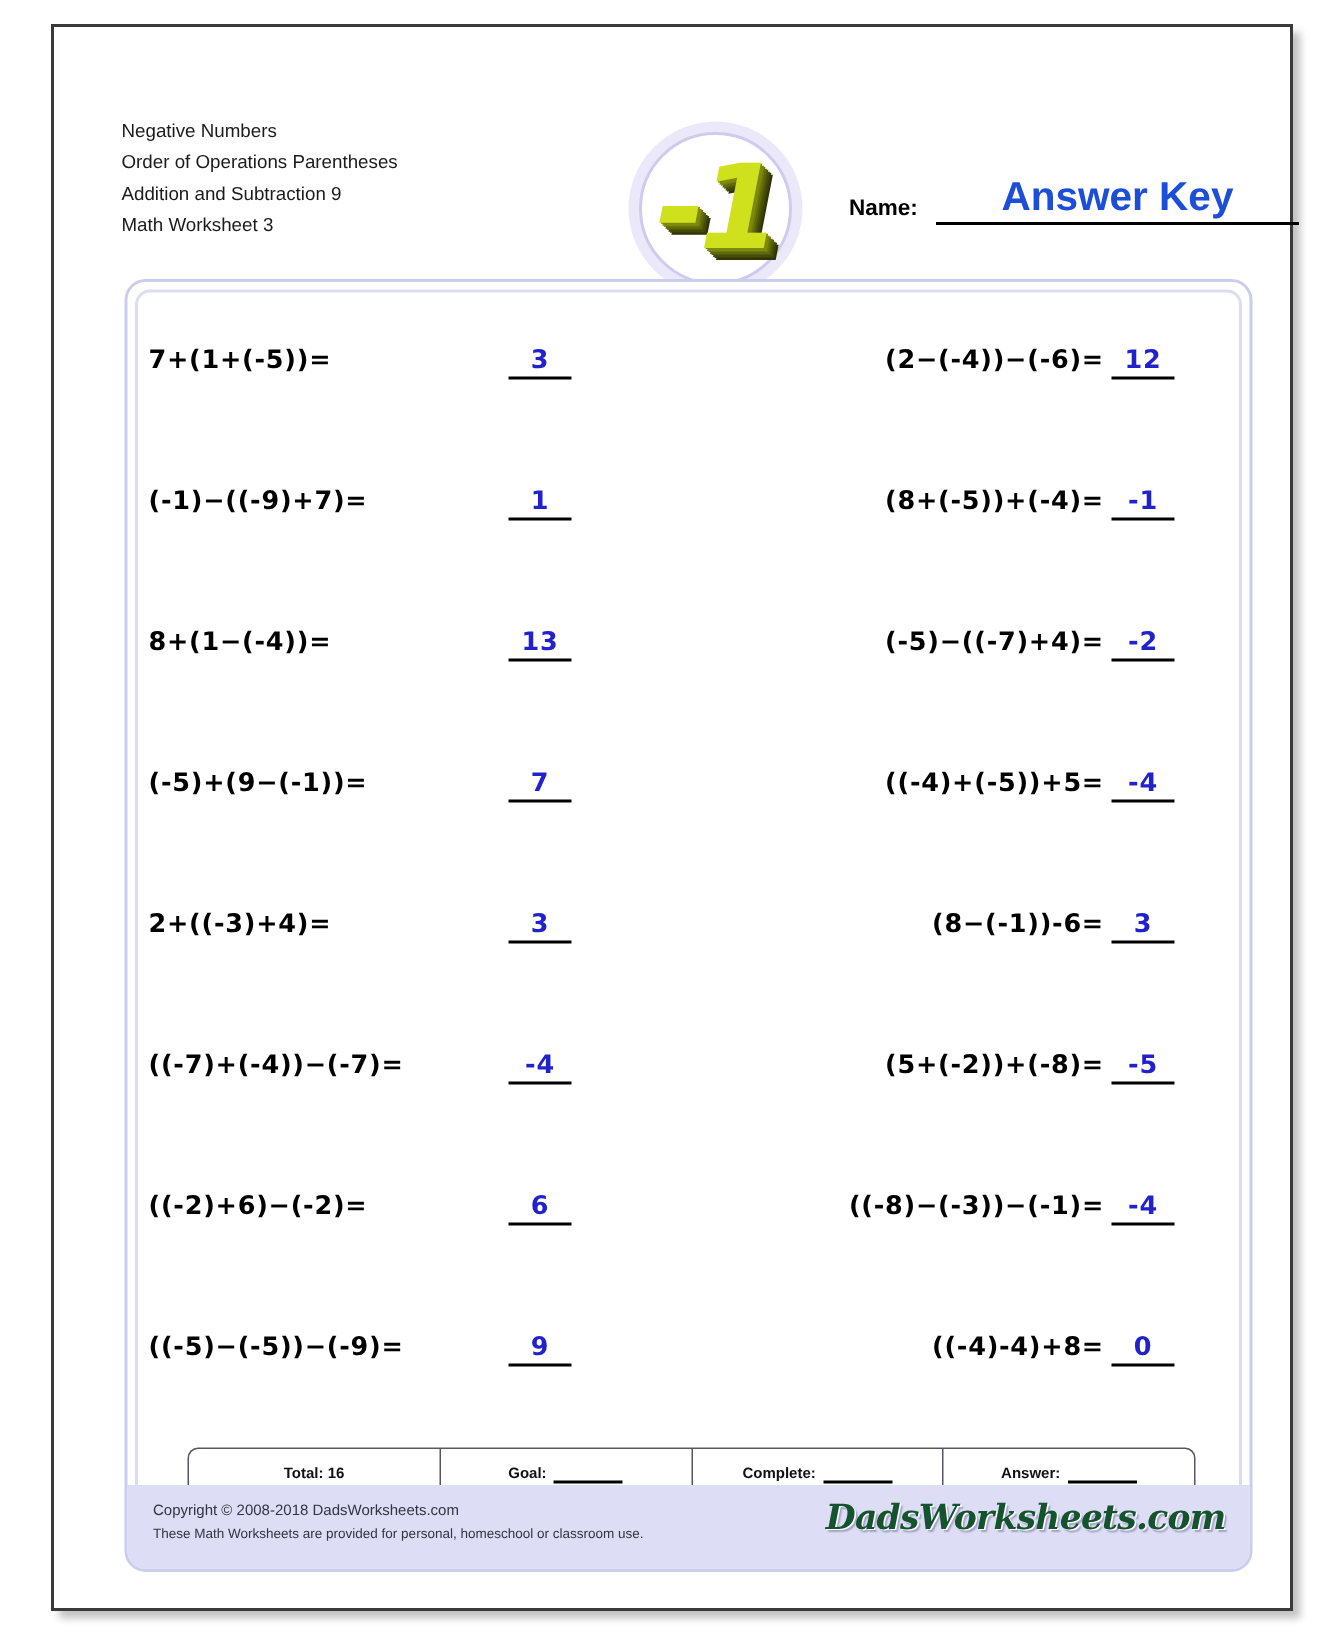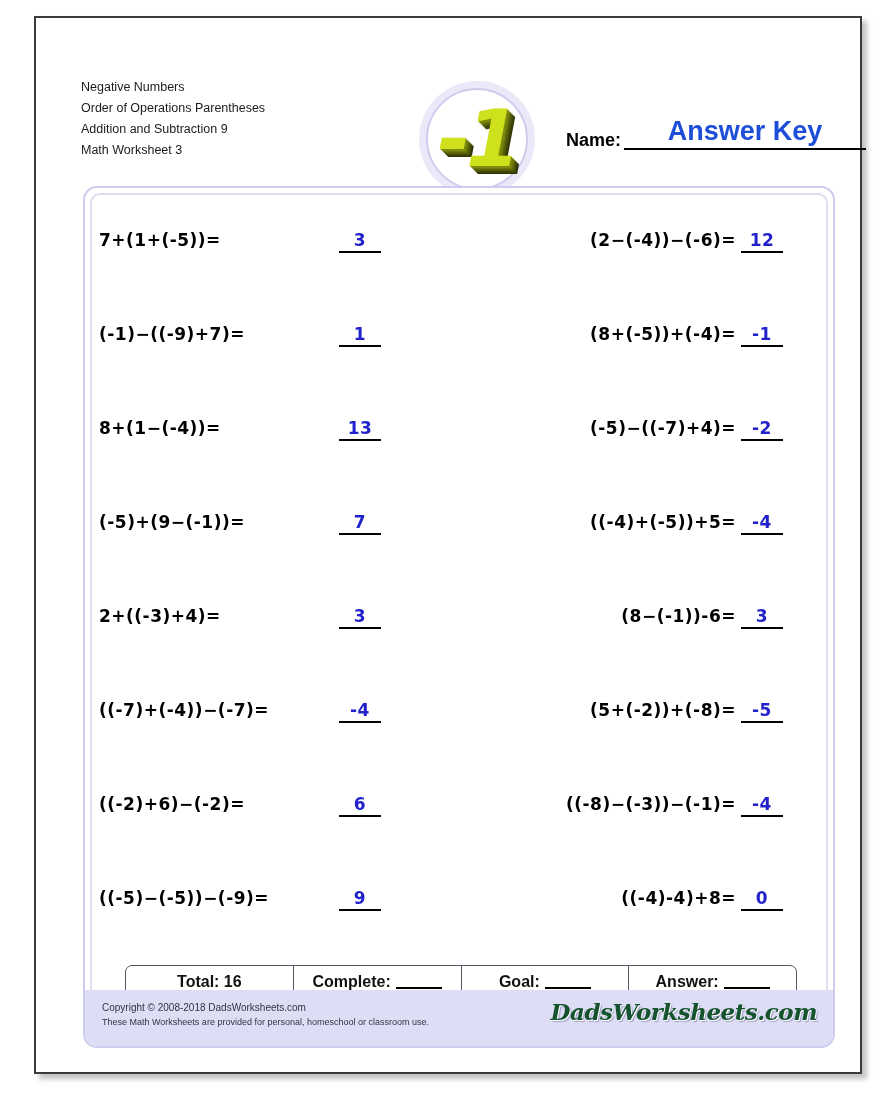--- a/index.html
+++ b/index.html
@@ -92,21 +92,21 @@
     position: absolute;
     left: 530px;
     top: 100px;
     width: 300px;
     height: 36px;
   }
   #name-label {
     position: absolute;
     left: 0;
     top: 12px;
-    font-size: 18px;
+    font-size: 15px;
     font-weight: bold;
     color: #000000;
   }
   #name-field {
     position: absolute;
     left: 58px;
     top: 0;
     width: 242px;
     height: 32px;
     border-bottom: 2px solid #000000;
@@ -203,21 +203,21 @@
     border-radius: 7px;
     box-sizing: border-box;
     display: flex;
     background: #ffffff;
   }
   .score-cell {
     flex: 1 1 0;
     display: flex;
     align-items: center;
     justify-content: center;
-    font-size: 16px;
+    font-size: 10px;
     font-weight: bold;
     color: #111111;
     border-right: 1px solid #555566;
     white-space: nowrap;
   }
   .score-cell:last-child { border-right: none; }
   .score-blank {
     display: inline-block;
     width: 46px;
     margin-left: 5px;
@@ -376,25 +376,25 @@
             <span class="blank"><span class="ans">0</span></span>
           </div>
         </div>
       </div>
 
     <div id="scorebox">
       <div class="score-cell">
         <span>Total: 16</span>
       </div>
       <div class="score-cell">
+        <span>Goal:</span>
+        <span class="score-blank"></span>
+      </div>
+      <div class="score-cell">
         <span>Complete:</span>
-        <span class="score-blank"></span>
-      </div>
-      <div class="score-cell">
-        <span>Goal:</span>
         <span class="score-blank"></span>
       </div>
       <div class="score-cell">
         <span>Answer:</span>
         <span class="score-blank"></span>
       </div>
     </div>
 
     <div id="footer-band">
       <div id="copyright">

